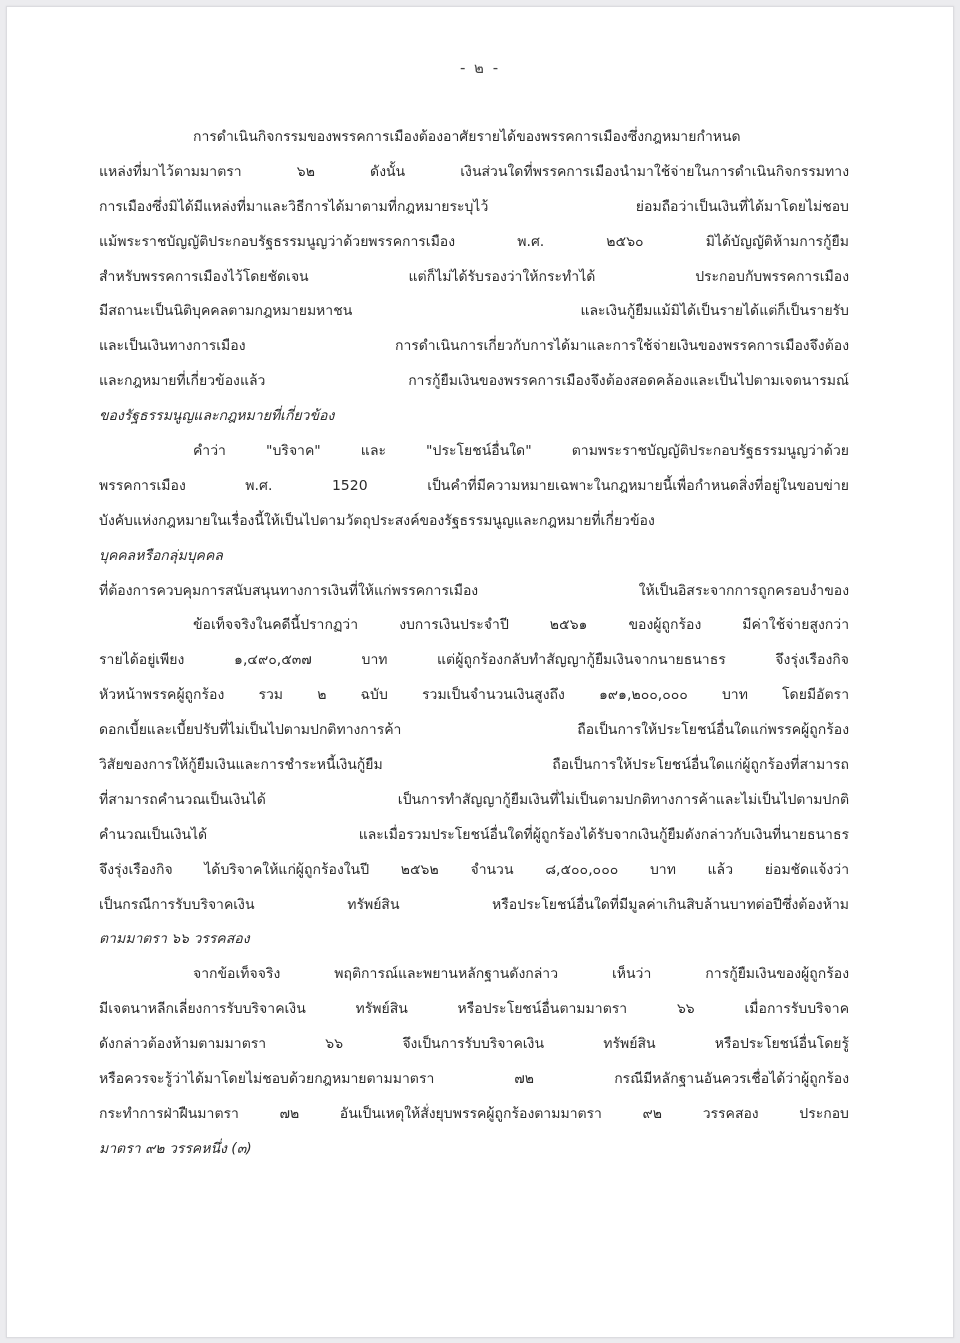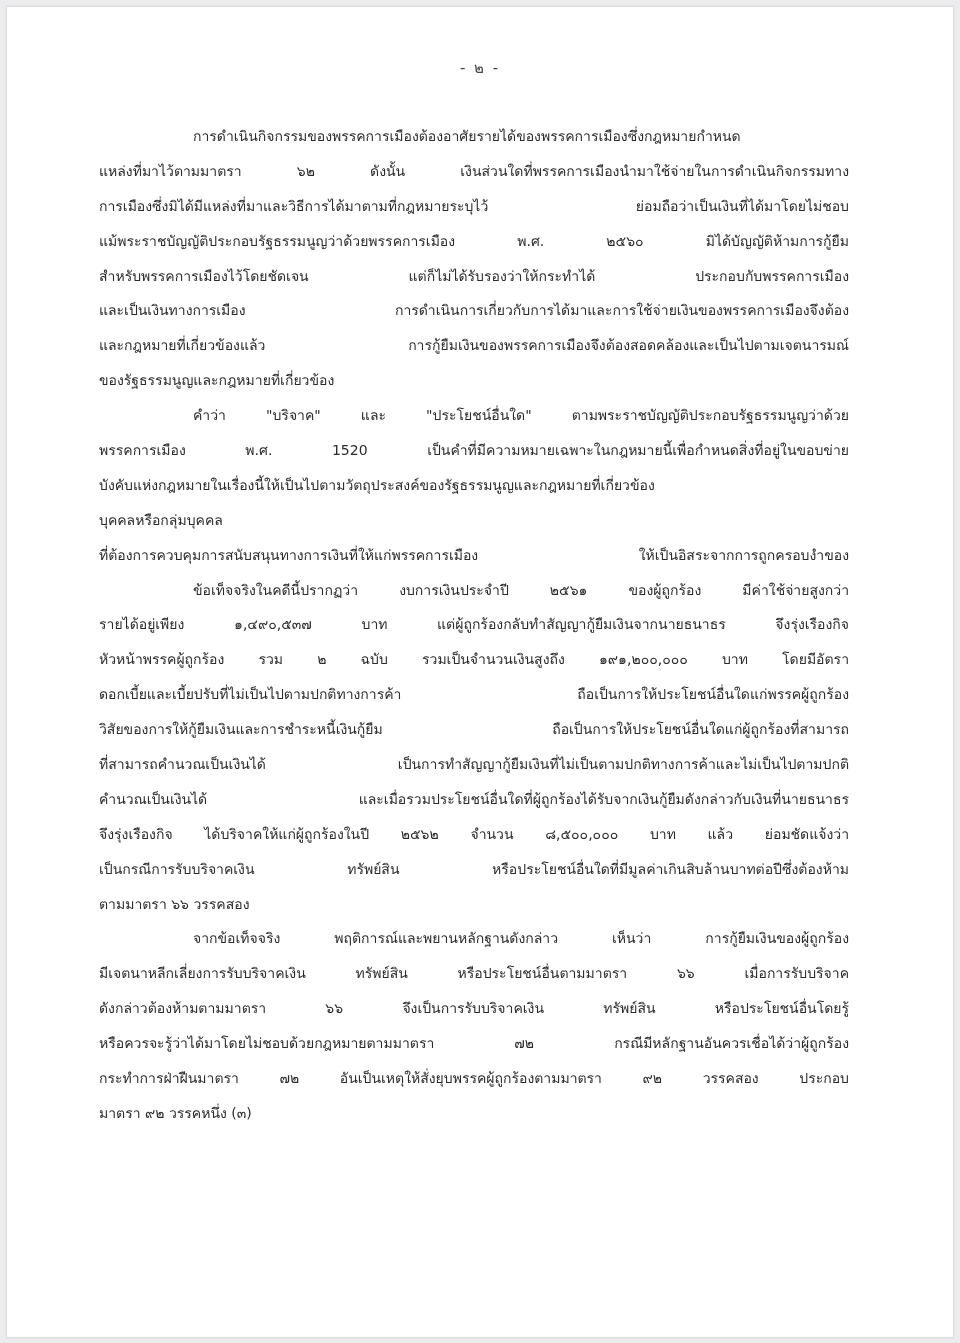--- a/index.html
+++ b/index.html
@@ -48,36 +48,38 @@
       white-space: nowrap;
       text-align: justify;
       text-align-last: justify;
       overflow: visible;
     }
     .line.indent {
       padding-left: 94px;
     }
     .line.last {
       text-align-last: left;
+      font-style: italic;
     }
   </style>
 </head>
 <body>
 
 <div class="page">
   <div class="page-number">- ๒ -</div>
 
   <div class="body-text">
 
     <div class="paragraph">
       <div class="line indent">การดำเนินกิจกรรมของพรรคการเมืองต้องอาศัยรายได้ของพรรคการเมืองซึ่งกฎหมายกำหนด</div>
       <div class="line">แหล่งที่มาไว้ตามมาตรา ๖๒ ดังนั้น เงินส่วนใดที่พรรคการเมืองนำมาใช้จ่ายในการดำเนินกิจกรรมทาง</div>
       <div class="line">การเมืองซึ่งมิได้มีแหล่งที่มาและวิธีการได้มาตามที่กฎหมายระบุไว้ ย่อมถือว่าเป็นเงินที่ได้มาโดยไม่ชอบ</div>
       <div class="line">แม้พระราชบัญญัติประกอบรัฐธรรมนูญว่าด้วยพรรคการเมือง พ.ศ. ๒๕๖๐ มิได้บัญญัติห้ามการกู้ยืม</div>
       <div class="line">สำหรับพรรคการเมืองไว้โดยชัดเจน แต่ก็ไม่ได้รับรองว่าให้กระทำได้ ประกอบกับพรรคการเมือง</div>
+      <div class="line">มีสถานะเป็นนิติบุคคลตามกฎหมายมหาชน และเงินกู้ยืมแม้มิได้เป็นรายได้แต่ก็เป็นรายรับ</div>
       <div class="line">และเป็นเงินทางการเมือง การดำเนินการเกี่ยวกับการได้มาและการใช้จ่ายเงินของพรรคการเมืองจึงต้อง</div>
       <div class="line">และกฎหมายที่เกี่ยวข้องแล้ว การกู้ยืมเงินของพรรคการเมืองจึงต้องสอดคล้องและเป็นไปตามเจตนารมณ์</div>
       <div class="line last">ของรัฐธรรมนูญและกฎหมายที่เกี่ยวข้อง</div>
     </div>
 
     <div class="paragraph">
       <div class="line indent">คำว่า "บริจาค" และ "ประโยชน์อื่นใด" ตามพระราชบัญญัติประกอบรัฐธรรมนูญว่าด้วย</div>
       <div class="line">พรรคการเมือง พ.ศ. 1520 เป็นคำที่มีความหมายเฉพาะในกฎหมายนี้เพื่อกำหนดสิ่งที่อยู่ในขอบข่าย</div>
       <div class="line">บังคับแห่งกฎหมายในเรื่องนี้ให้เป็นไปตามวัตถุประสงค์ของรัฐธรรมนูญและกฎหมายที่เกี่ยวข้อง</div>
       <div class="line last">บุคคลหรือกลุ่มบุคคล</div>

